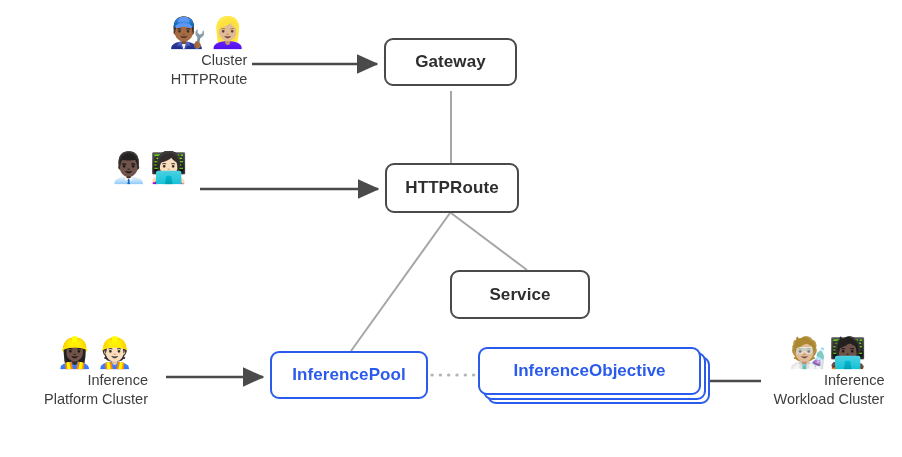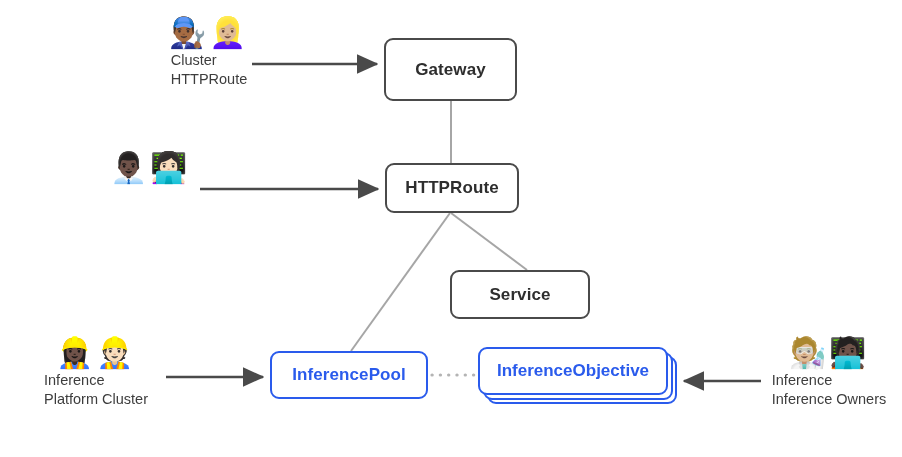--- a/index.html
+++ b/index.html
@@ -29,31 +29,31 @@
     border:2.2px solid #4a4a4a;
     color:#2e2e2e;
     font-size:17px;
   }
   .node.infer{
     border:2.2px solid #2a5bec;
     color:#2a5bec;
     font-size:17px;
   }
 
-  #node-gateway  {left:384px;top:38px; width:133px;height:63px;}
+  #node-gateway  {left:384px;top:38px; width:133px;height:48px;}
   #node-httproute{left:385px;top:163px;width:134px;height:50px;}
   #node-service  {left:450px;top:270px;width:140px;height:49px;}
   #node-inferencepool{left:270px;top:351px;width:158px;height:48px;}
 
   
   #stack-inferenceobjective{position:absolute;left:478px;top:347px;width:200px;height:58px;}
   .stack-layer{
     position:absolute;
     box-sizing:border-box;
-    width:190px;height:48px;
+    width:223px;height:48px;
     background:#ffffff;
     border:2.2px solid #2a5bec;
     border-radius:9px;
   }
   .stack-layer.l3{left:9px;top:9px;}
   .stack-layer.l2{left:4.5px;top:4.5px;}
   .stack-layer.l1{left:0;top:0;
     display:flex;align-items:center;justify-content:center;
     color:#2a5bec;font-weight:bold;font-size:17px;white-space:nowrap;}
 
@@ -62,21 +62,21 @@
   .persona .faces{
     font-size:30px;line-height:34px;
     letter-spacing:2px;
     white-space:nowrap;
     font-family:"DejaVu Sans",sans-serif;
   }
   .persona .cap{
     margin-top:1px;
     font-size:14.5px;line-height:19px;
     color:#3d3d3d;
-    text-align:left;
+    text-align:right;
     white-space:nowrap;
   }
 
   #persona-cluster-operators {left:155px;top:16px;width:108px;}
   #persona-application-developers{left:92px;top:151px;width:116px;}
   #persona-inference-platform-owners{left:12px;top:336px;width:168px;}
   #persona-inference-workload-owners{left:755px;top:336px;width:148px;}
 </style>
 </head>
 <body>
@@ -145,17 +145,17 @@
     <div class="cap">
       <div>Inference</div>
       <div>Platform Cluster</div>
     </div>
   </div>
 
   <div class="persona" id="persona-inference-workload-owners">
     <div class="faces">🧑🏼‍🔬🧑🏿‍💻</div>
     <div class="cap">
       <div>Inference</div>
-      <div>Inference Owners</div>
+      <div>Workload Cluster</div>
     </div>
   </div>
 
 </div>
 
 </body></html>

